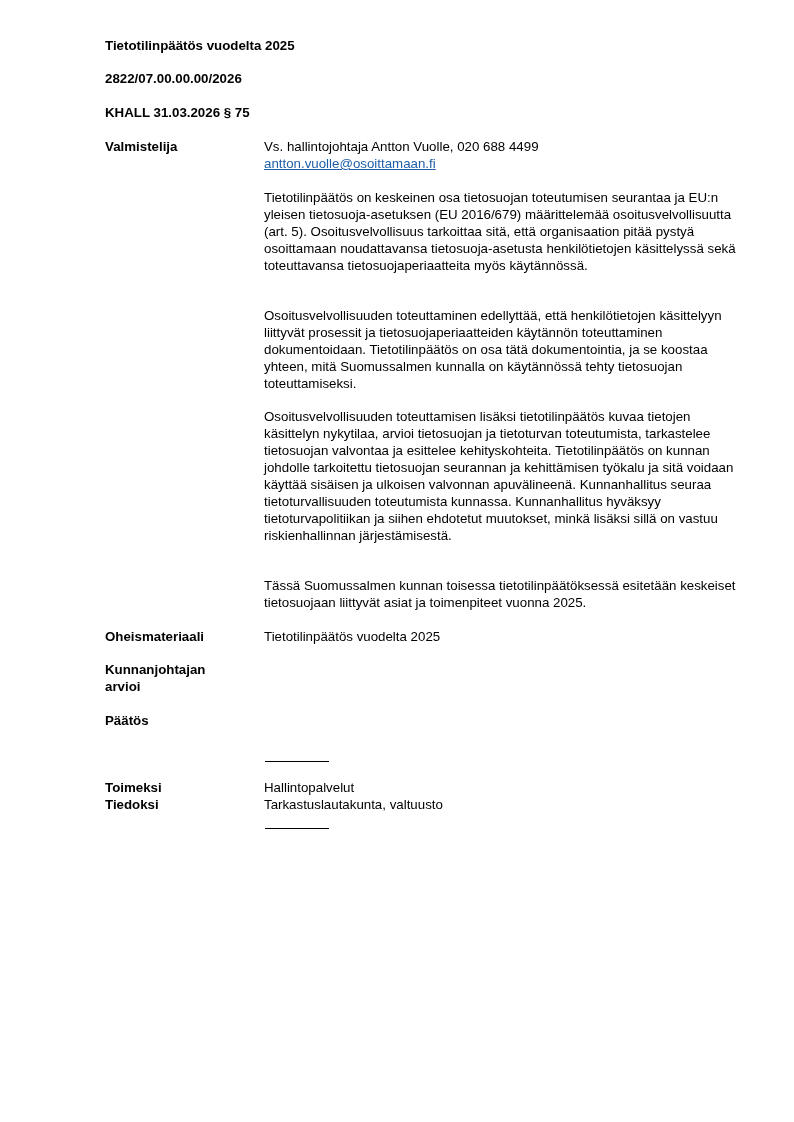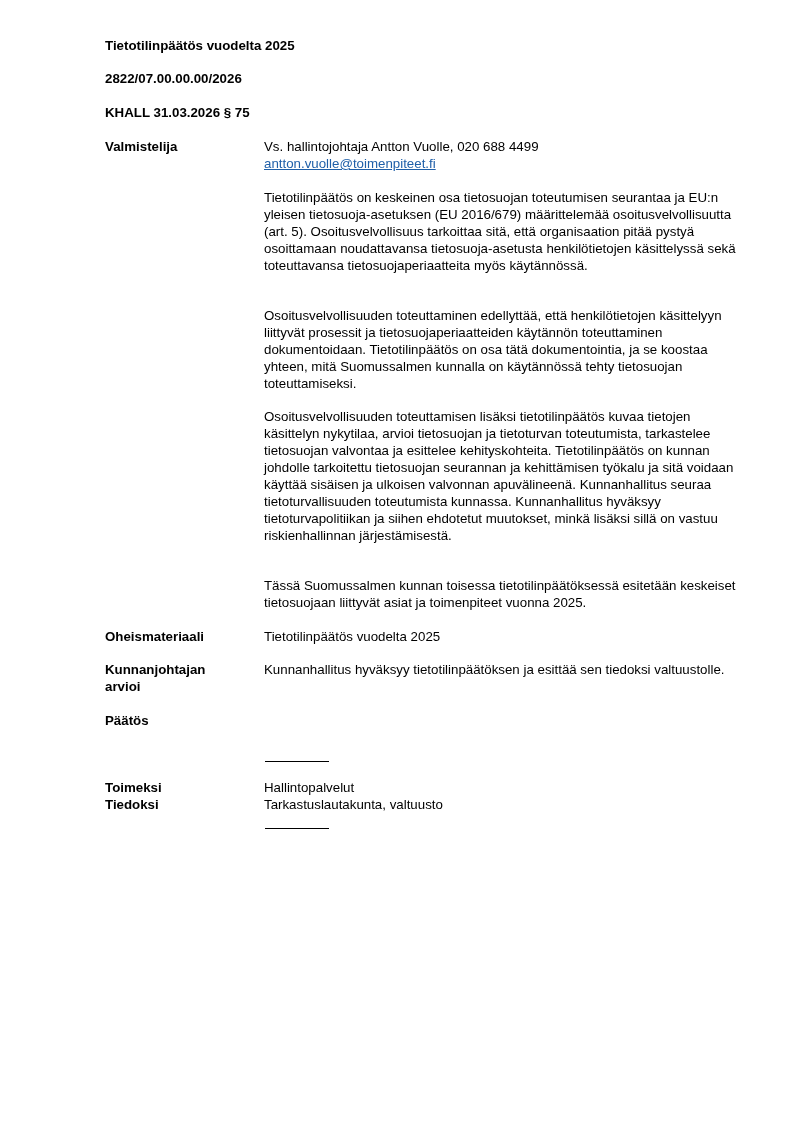--- a/index.html
+++ b/index.html
@@ -19,34 +19,33 @@
 
 <div class="page">
 
   <div class="hdr bold" style="top:38px;">Tietotilinpäätös vuodelta 2025</div>
   <div class="hdr" style="top:71px;">2822/07.00.00.00/2026</div>
   <div class="hdr" style="top:105px;">KHALL  31.03.2026 § 75</div>
 
   <div class="lbl" style="top:138px;">Valmistelija</div>
   <div class="val" style="top:138px;">Vs. hallintojohtaja  Antton Vuolle,  020 688 4499</div>
   <div class="val" style="top:155px;">
-    <span class="link">antton.vuolle@toimenpiteet.fi</span>
+    <span class="link">antton.vuolle@osoittamaan.fi</span>
   </div>
 
   <div class="para" style="top:189px;">Tietotilinpäätös on keskeinen osa tietosuojan toteutumisen seurantaa ja EU:n yleisen tietosuoja-asetuksen (EU 2016/679) määrittelemää osoitusvelvollisuutta (art. 5). Osoitusvelvollisuus tarkoittaa sitä, että organisaation pitää pystyä osoittamaan noudattavansa tietosuoja-asetusta henkilötietojen käsittelyssä sekä toteuttavansa tietosuojaperiaatteita myös käytännössä.</div>
   <div class="para" style="top:307px;">Osoitusvelvollisuuden toteuttaminen edellyttää, että henkilötietojen käsittelyyn liittyvät prosessit ja tietosuojaperiaatteiden käytännön toteuttaminen dokumentoidaan. Tietotilinpäätös on osa tätä dokumentointia, ja se koostaa yhteen, mitä Suomussalmen kunnalla on käytännössä tehty tietosuojan toteuttamiseksi.</div>
   <div class="para" style="top:408px;">Osoitusvelvollisuuden toteuttamisen lisäksi tietotilinpäätös kuvaa tietojen käsittelyn nykytilaa, arvioi tietosuojan ja tietoturvan toteutumista, tarkastelee tietosuojan valvontaa ja esittelee kehityskohteita. Tietotilinpäätös on kunnan johdolle tarkoitettu tietosuojan seurannan ja kehittämisen työkalu ja sitä voidaan käyttää sisäisen ja ulkoisen valvonnan apuvälineenä. Kunnanhallitus seuraa tietoturvallisuuden toteutumista kunnassa. Kunnanhallitus hyväksyy tietoturvapolitiikan ja siihen ehdotetut muutokset, minkä lisäksi sillä on vastuu riskienhallinnan järjestämisestä.</div>
   <div class="para" style="top:577px;">Tässä Suomussalmen kunnan toisessa tietotilinpäätöksessä esitetään keskeiset tietosuojaan liittyvät asiat ja toimenpiteet vuonna 2025.</div>
 
   <div class="lbl" style="top:628px;">Oheismateriaali</div>
   <div class="val" style="top:628px;">Tietotilinpäätös vuodelta 2025</div>
 
   <div class="lbl" style="top:661px;">Kunnanjohtajan</div>
   <div class="lbl" style="top:678px;">arvioi</div>
-  <div class="val" style="top:661px;">Kunnanhallitus hyväksyy tietotilinpäätöksen ja esittää sen tiedoksi valtuustolle.</div>
 
   <div class="lbl" style="top:712px;">Päätös</div>
 
   <div class="rule" style="top:761px;"></div>
 
   <div class="lbl" style="top:779px;">Toimeksi</div>
   <div class="val" style="top:779px;">Hallintopalvelut</div>
   <div class="lbl" style="top:796px;">Tiedoksi</div>
   <div class="val" style="top:796px;">Tarkastuslautakunta, valtuusto</div>
 

